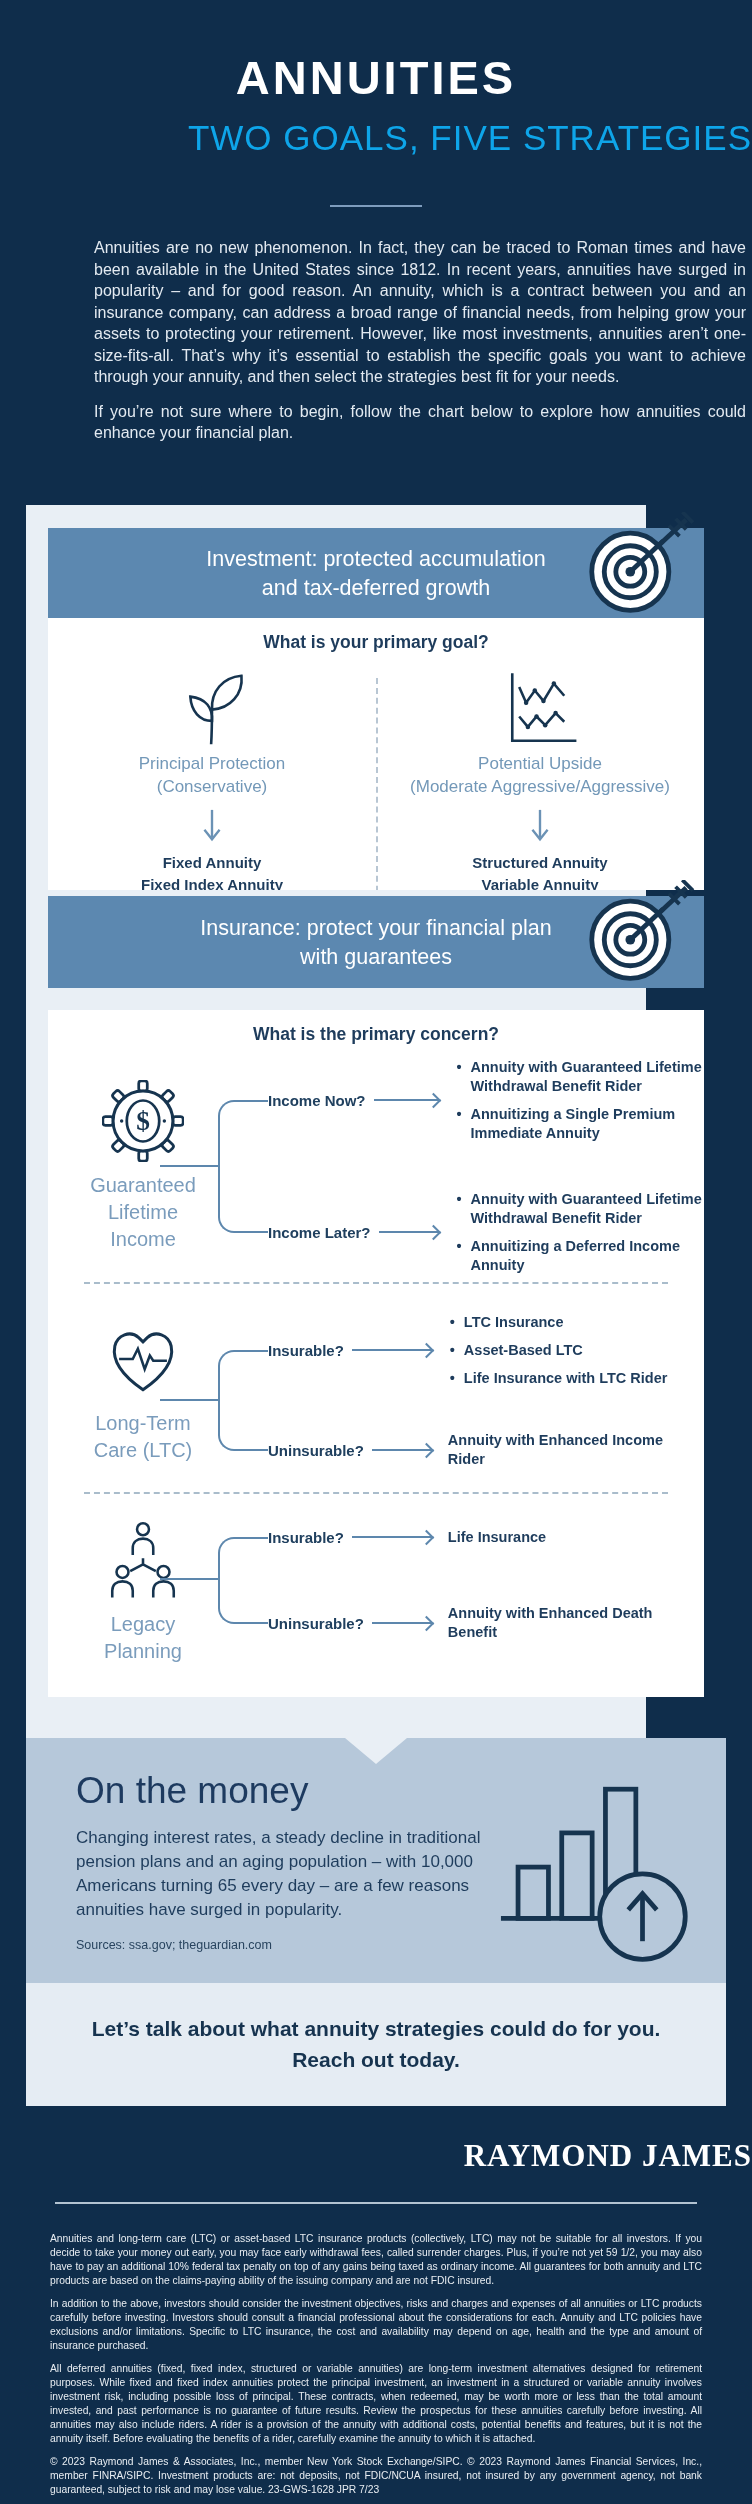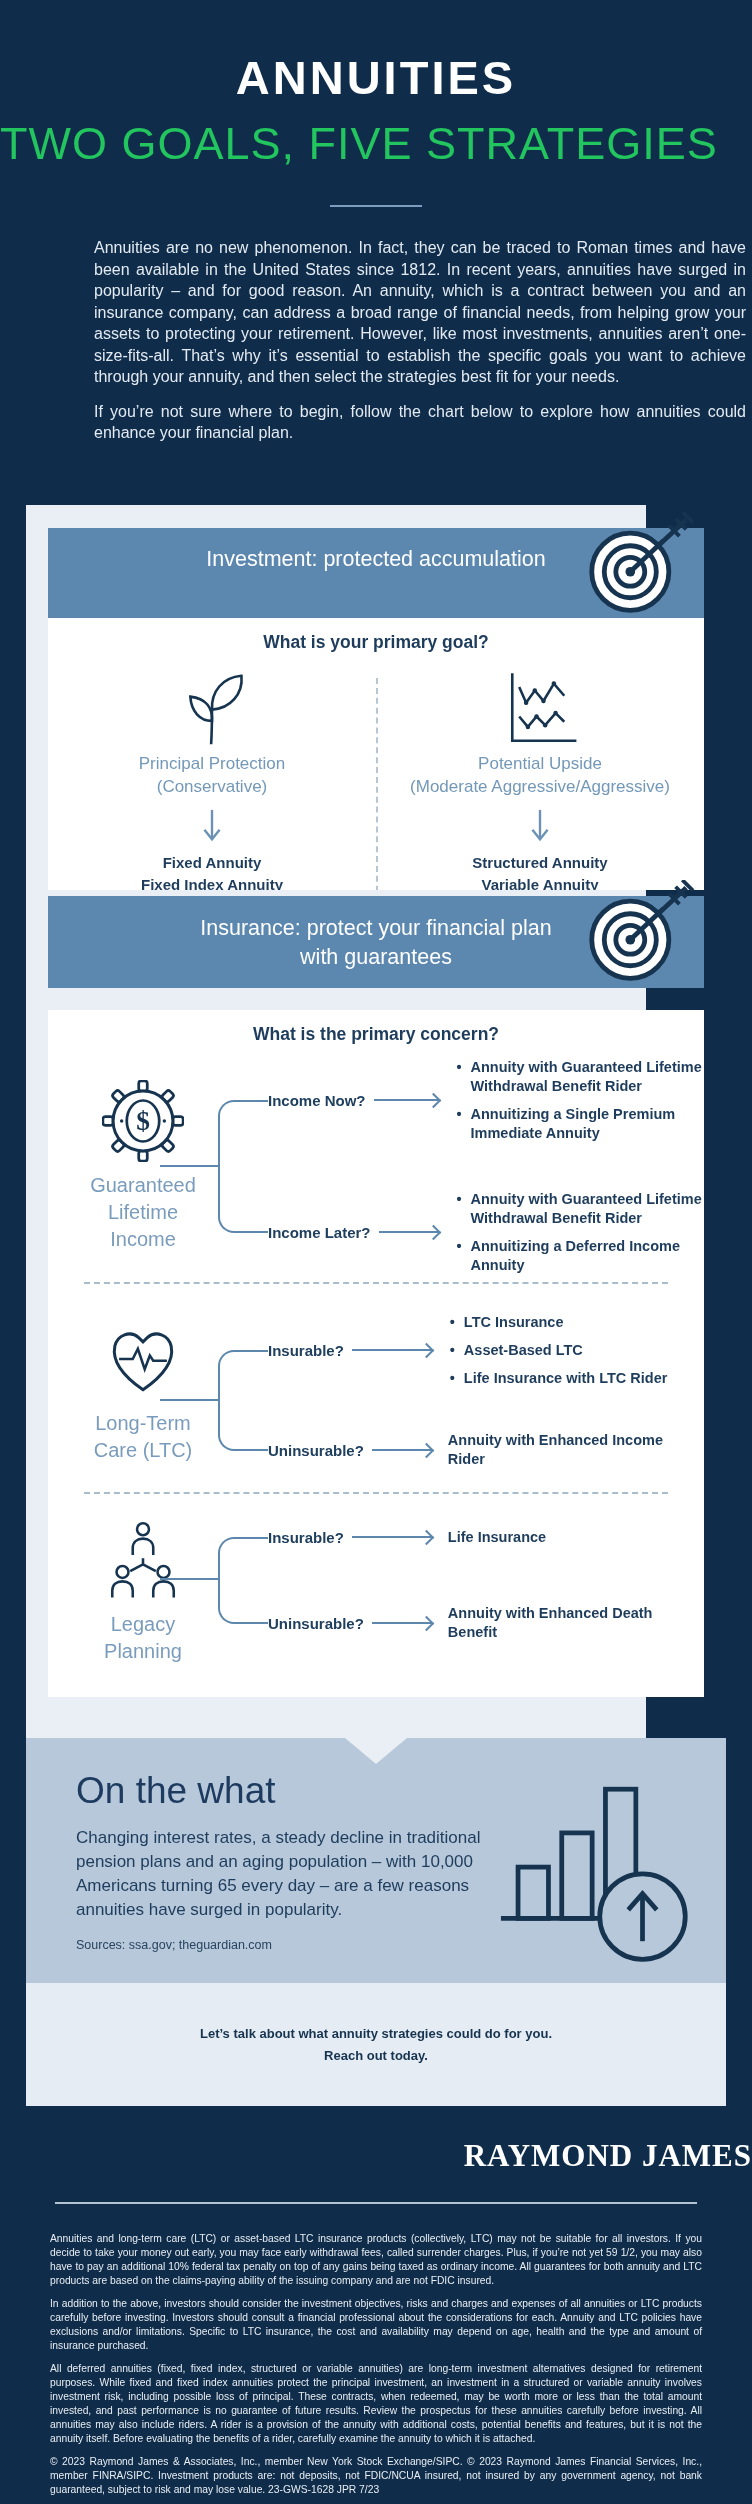--- a/index.html
+++ b/index.html
@@ -11,21 +11,21 @@
     -webkit-font-smoothing:antialiased;
   }
   
   .hero-title {
     position:absolute; top:50px; left:0; width:100%;
     text-align:center; color:#ffffff; font-size:47px; font-weight:bold;
     letter-spacing:3px;
   }
   .hero-sub {
     position:absolute; top:118px; left:0; width:100%;
-    text-align:left; color:#22c55e; font-size:45px; font-weight:400;
+    text-align:right; color:#0ea5e9; font-size:35px; font-weight:400;
     letter-spacing:1px;
   }
   .hero-divider {
     position:absolute; top:205px; left:330px; width:92px;
     border-top:2px solid #7e9cbd;
   }
   .intro {
     position:absolute; top:237px; left:50px; width:652px;
     color:#e3eaf1; font-size:16px; line-height:21.5px; text-align:justify;margin-left:44px;
   }
@@ -118,21 +118,21 @@
     border-top:26px solid #e9eff5;
   }
   .rise-title { position:absolute; top:32px; left:50px; color:#1d3a5f; font-size:37px; font-weight:400; }
   .rise-body { position:absolute; top:88px; left:50px; width:430px; color:#1e3c5c; font-size:17px; line-height:24px; }
   .rise-sources { position:absolute; top:200px; left:50px; color:#28445f; font-size:12.5px; }
   .rise-chart { position:absolute; right:26px; top:36px; width:210px; height:190px; }
 
   
   .cta { position:absolute; top:1983px; left:26px; width:700px; height:123px; background:#e5ecf3;
          display:flex; flex-direction:column; align-items:center; justify-content:center; gap:7px; }
-  .cta div { color:#16334f; font-size:13px; font-weight:bold; }
+  .cta div { color:#16334f; font-size:21px; font-weight:bold; }
 
   
   .footer { position:absolute; top:2106px; left:0; width:752px; height:398px; background:#0f2d4b; }
   .logo {
     position:absolute; top:32px; left:0; width:100%; text-align:right;
     color:#ffffff; font-family:"Liberation Serif", serif; font-weight:bold;
     font-size:31px; letter-spacing:1px;
   }
   .f-divider { position:absolute; top:96px; left:55px; width:642px; border-top:2px solid #b3c3d1; }
   .disclaimers { position:absolute; top:126px; left:50px; width:652px;
@@ -151,20 +151,21 @@
   <div class="hero-divider"></div>
   <div class="intro">
     <p>Annuities are no new phenomenon. In fact, they can be traced to Roman times and have been available in the United States since 1812. In recent years, annuities have surged in popularity – and for good reason. An annuity, which is a contract between you and an insurance company, can address a broad range of financial needs, from helping grow your assets to protecting your retirement. However, like most investments, annuities aren’t one-size-fits-all. That’s why it’s essential to establish the specific goals you want to achieve through your annuity, and then select the strategies best fit for your needs.</p>
     <p>If you’re not sure where to begin, follow the chart below to explore how annuities could enhance your financial plan.</p>
   </div>
 
   <div class="panel">
 
     <div class="band band1">
       <div class="band-title">Investment: protected accumulation</div>
+      <div class="band-title">and tax-deferred growth</div>
       <span class="target-wrap">
         <svg viewBox="0 0 120 110" width="116" height="106">
           <line x1="52" y1="62" x2="110" y2="8" stroke="#16344f" stroke-width="5"></line>
           <path d="M92 14 l11 11 M99 7 l11 11 M106 0 l11 11" stroke="#16344f" stroke-width="4" fill="none"></path>
           <circle cx="52" cy="62" r="40" fill="#ffffff" stroke="#16344f" stroke-width="5"></circle>
           <circle cx="52" cy="62" r="27" fill="none" stroke="#16344f" stroke-width="5"></circle>
           <circle cx="52" cy="62" r="15" fill="none" stroke="#16344f" stroke-width="5"></circle>
           <circle cx="52" cy="62" r="5" fill="#16344f"></circle>
           <line x1="52" y1="62" x2="86" y2="30" stroke="#16344f" stroke-width="5"></line>
         </svg>
@@ -371,21 +372,21 @@
             </div>
           </div>
         </div>
       </div>
 
     </div>
   </div>
 
   <div class="rise">
     <div class="notch"></div>
-    <div class="rise-title">On the what</div>
+    <div class="rise-title">On the money</div>
     <div class="rise-body">Changing  interest rates, a steady decline in traditional pension plans and an aging population – with 10,000 Americans turning 65 every day – are a few reasons annuities have surged in popularity.</div>
     <div class="rise-sources">Sources: ssa.gov; theguardian.com</div>
     <span class="rise-chart">
       <svg viewBox="0 0 210 200" width="210" height="190" fill="none" stroke="#16344f" stroke-width="5">
         <line x1="6" y1="152" x2="150" y2="152"></line>
         <rect x="24" y="98" width="32" height="54"></rect>
         <rect x="70" y="62" width="32" height="90"></rect>
         <rect x="116" y="16" width="32" height="136"></rect>
         <circle cx="155" cy="150" r="45" fill="#b6c8da"></circle>
         <path d="M155 176 V128"></path>

